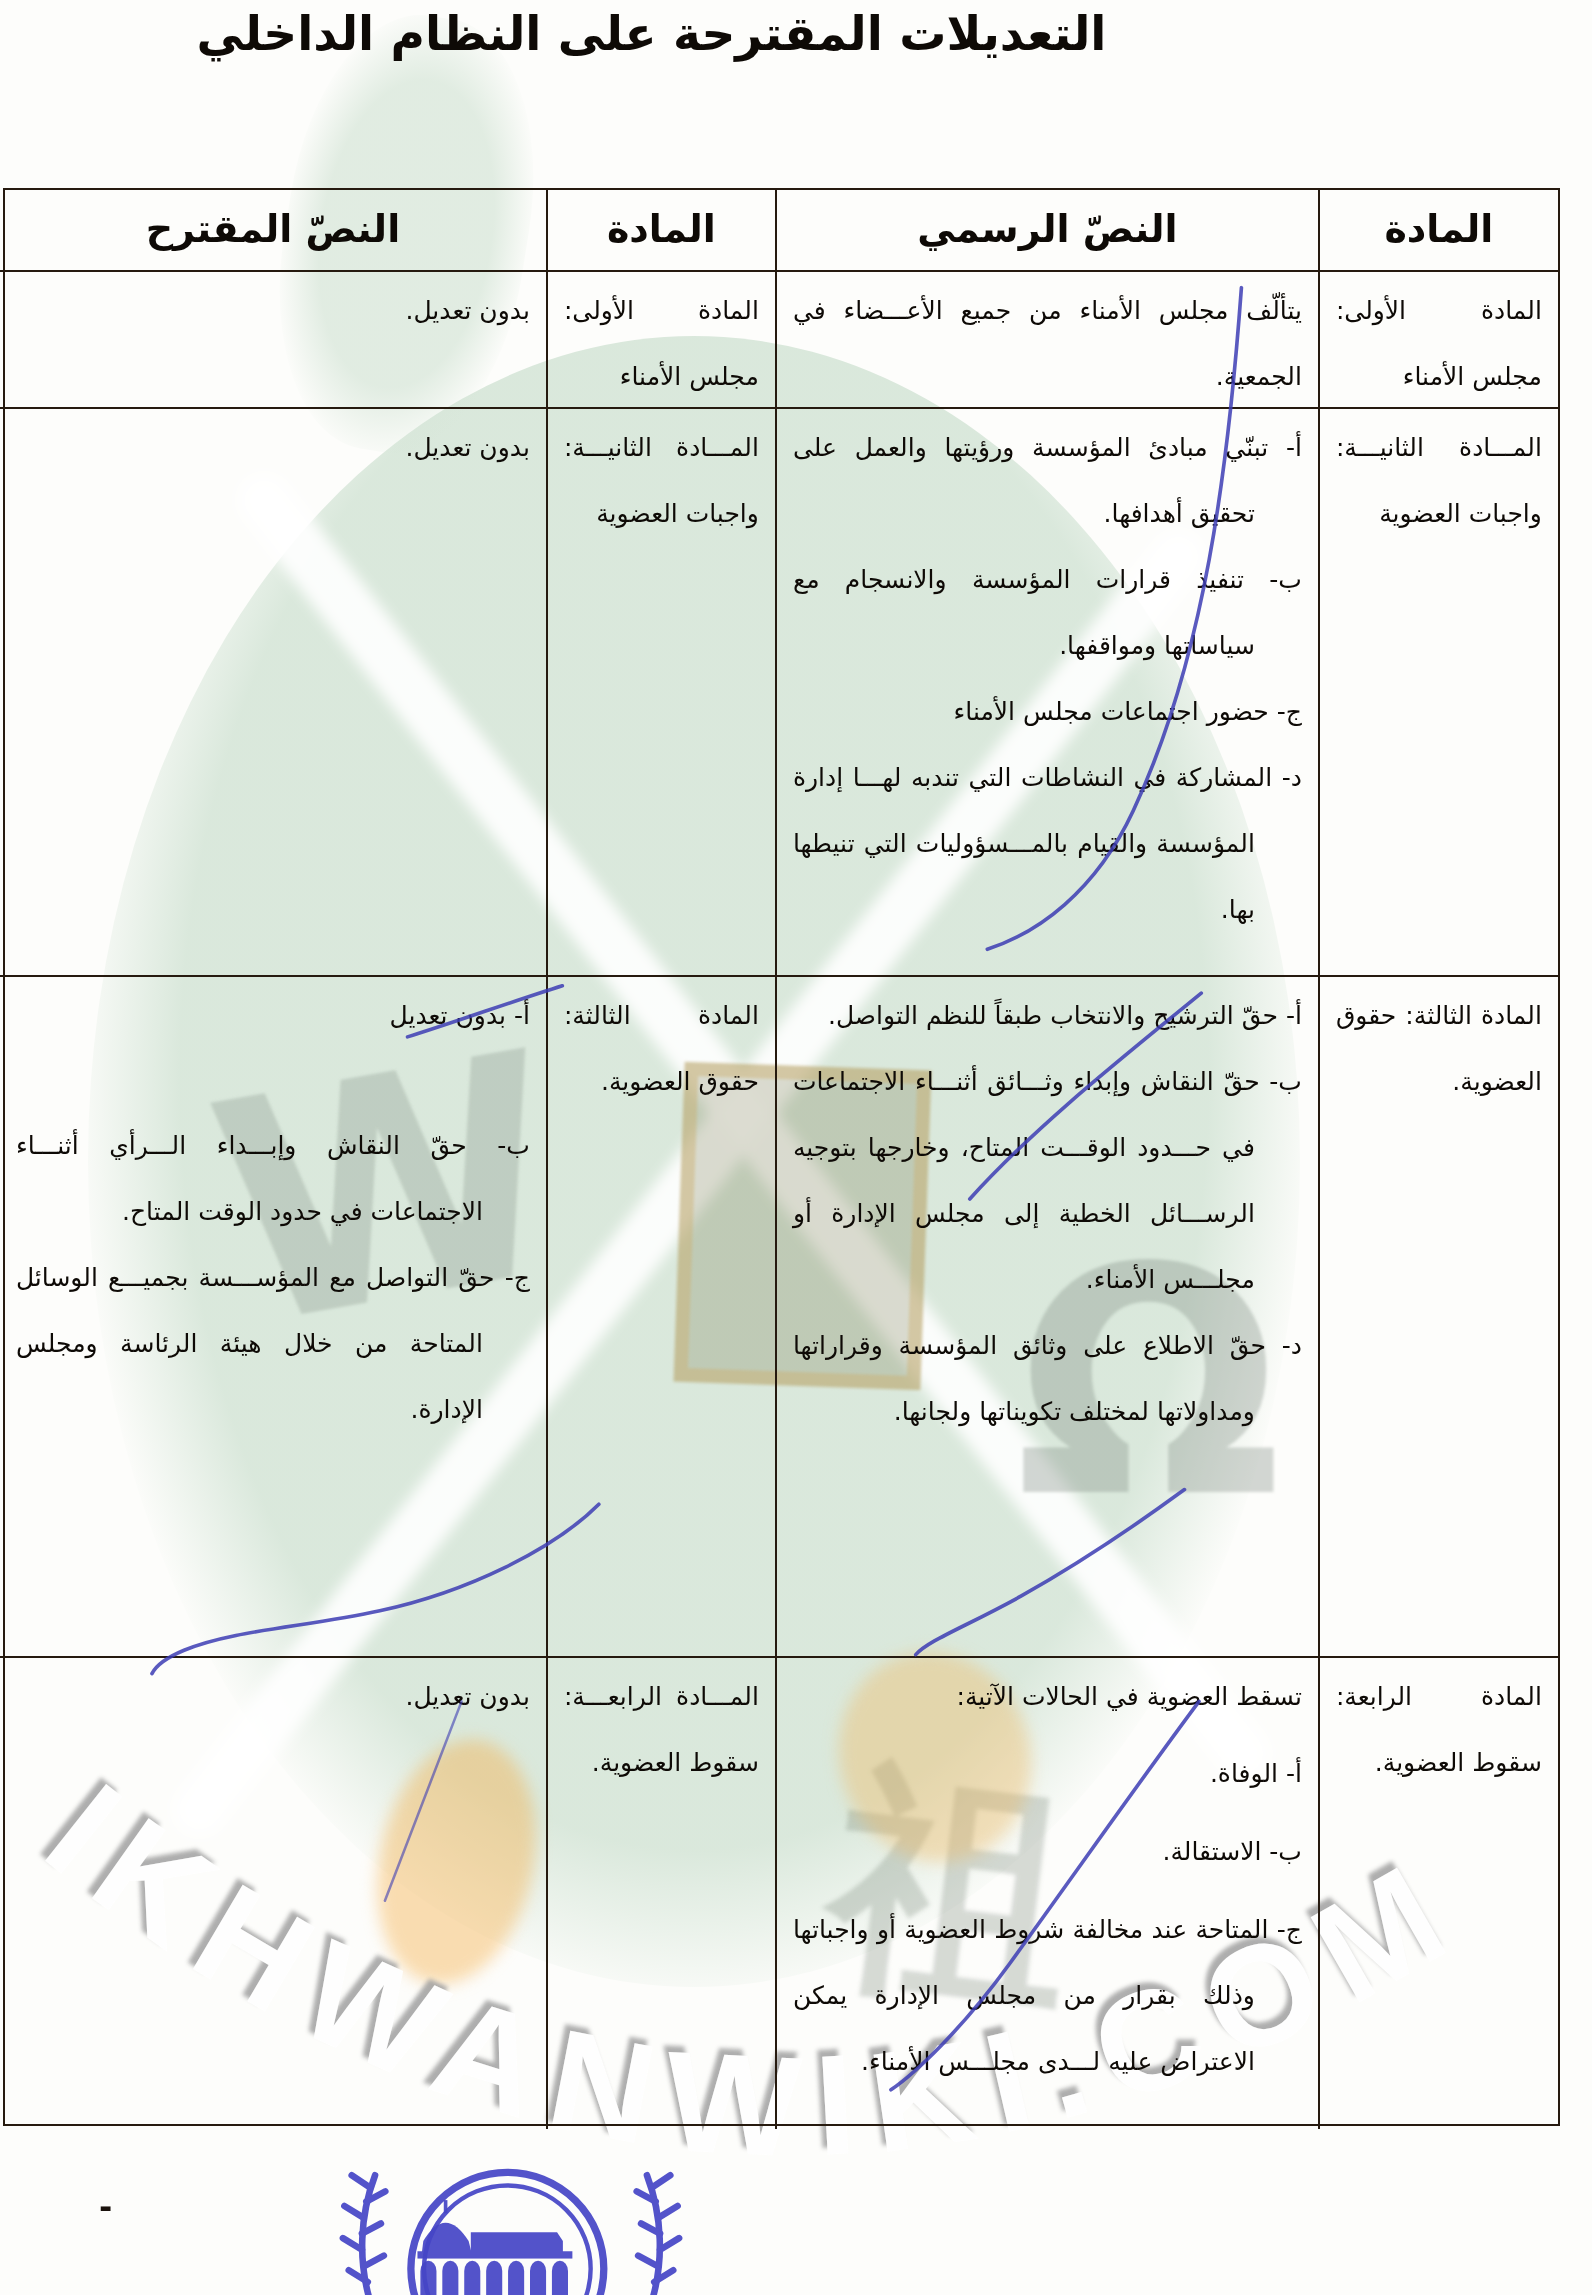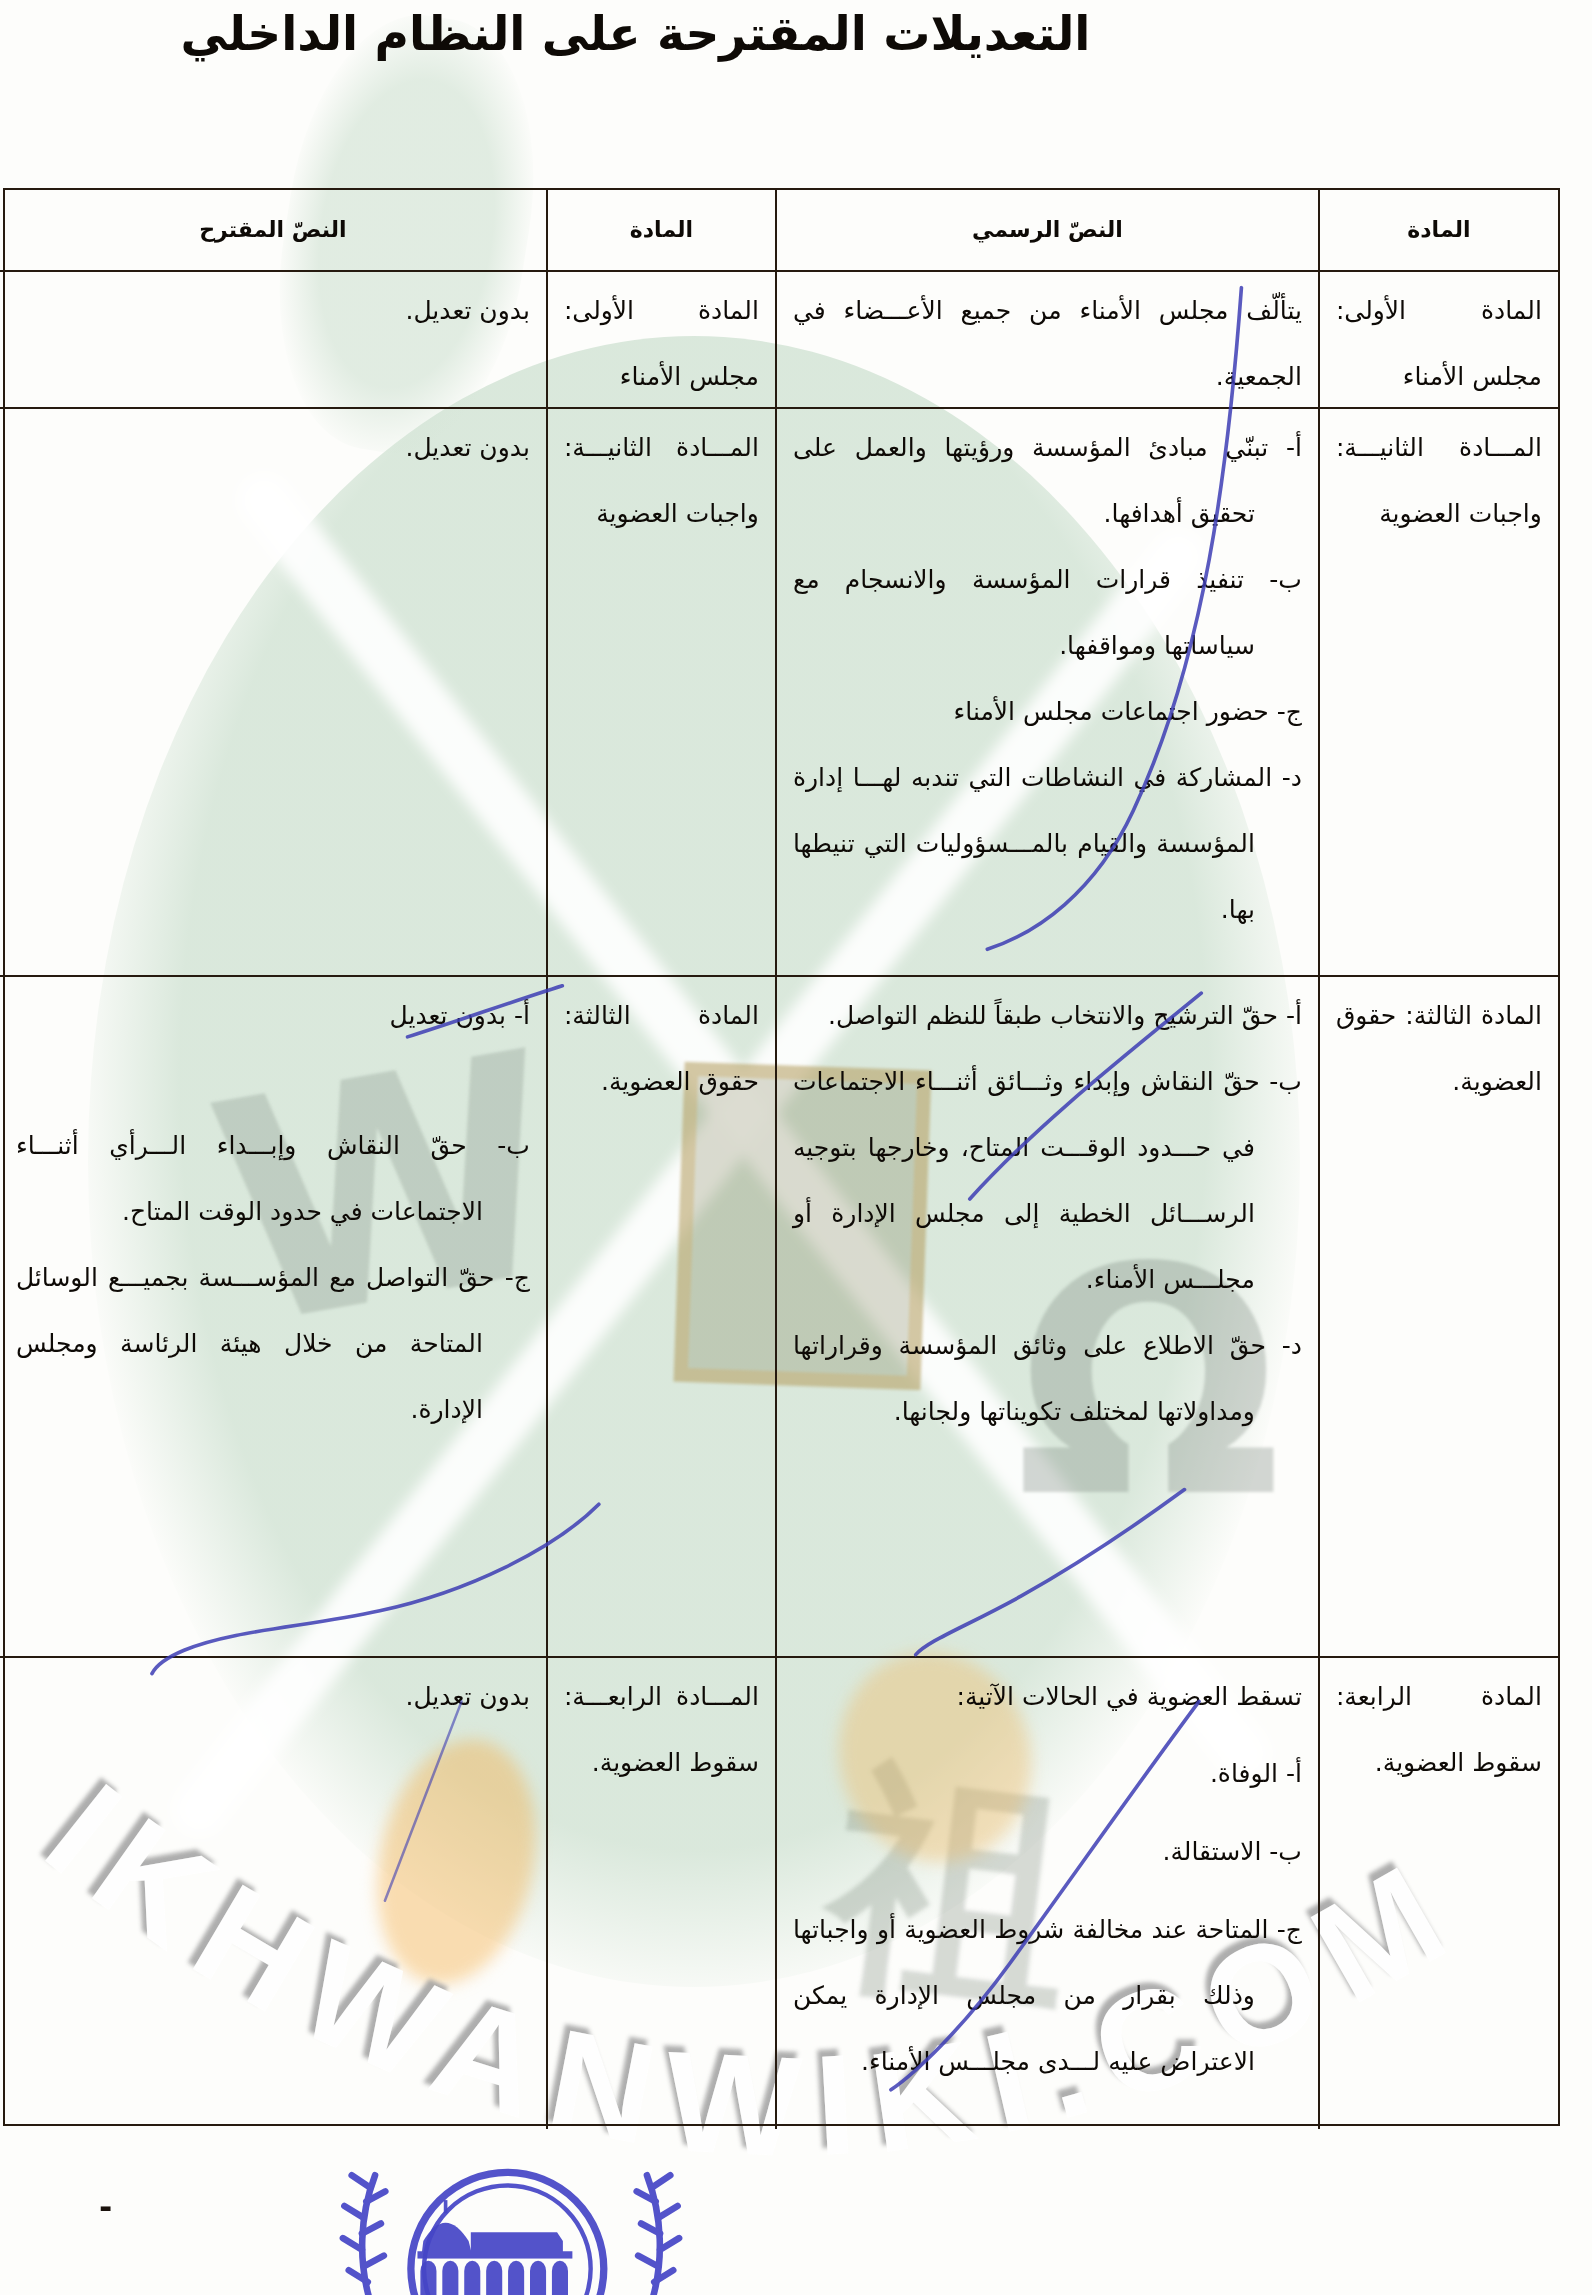--- a/index.html
+++ b/index.html
@@ -29,42 +29,42 @@
     left:679px;top:1066px;width:219px;height:292px;
     border:14.6px solid rgba(205,175,110,.45);background:rgba(95,95,45,.22);
     transform:rotate(2deg);filter:blur(1.5px);
   }
   .blob{border-radius:50%;filter:blur(8px);}
   .blob1{left:380px;top:1738px;width:153px;height:248px;background:rgba(243,180,85,.45);transform:rotate(12deg);}
   .blob2{left:840px;top:1651px;width:190px;height:212px;background:rgba(243,185,95,.38);transform:rotate(-18deg);}
   .wm-sitetext{left:0;top:1665px;}
   
   #title{
-    position:absolute;left:0;top:5.8px;width:1271px;text-align:center;
+    position:absolute;left:16px;top:5.8px;width:1271px;text-align:center;
     font-size:47px;font-weight:bold;letter-spacing:0.7px;direction:rtl;
   }
   
   #grid{
     position:absolute;left:2.9px;top:188px;width:1557px;height:1938px;
     display:grid;direction:rtl;
     grid-template-columns:240px 543px 229px 546px;
     grid-template-rows:82px 137px 568px 681px 471px;
     border:2.2px solid #261a0f;box-sizing:border-box;
   }
   .cell{
     border-left:2.2px solid #261a0f;border-bottom:2.2px solid #261a0f;
     box-sizing:border-box;overflow:hidden;direction:rtl;
     font-size:25px;line-height:66px;text-align:justify;
     padding:5.8px 16px 0 16px;
   }
   #grid > .cell:nth-child(4n){border-left:0;}
   #grid > .cell:nth-child(n+17){border-bottom:0;}
   .hcell{
     display:flex;align-items:center;justify-content:center;
-    font-size:22px;font-weight:bold;padding:8px;text-align:center;line-height:1.2;
+    font-size:38px;font-weight:bold;padding:8px;text-align:center;line-height:1.2;
   }
   .item{padding-right:47px;text-indent:-47px;}
   .gap-top{margin-top:64px;}
   .gap-sm{margin-top:11.7px;}
   
   #pen,#stamp{position:absolute;pointer-events:none;}
   #pen{left:0;top:0;}
   #stamp{left:321px;top:2159px;}
   #dash{position:absolute;left:99px;top:2188px;font-size:32px;font-weight:bold;color:#1a120c;}
   .content{position:relative;z-index:2;}

